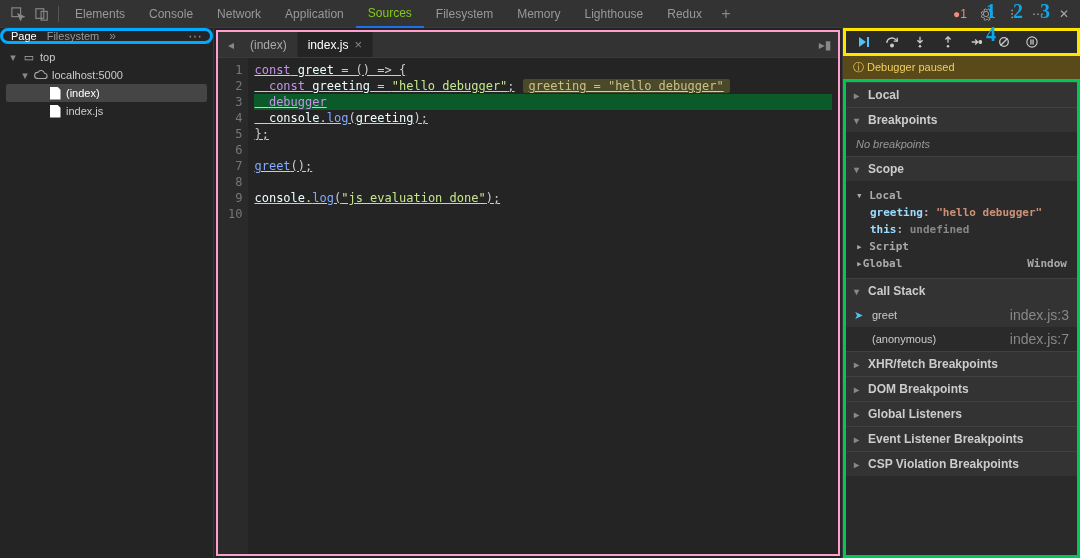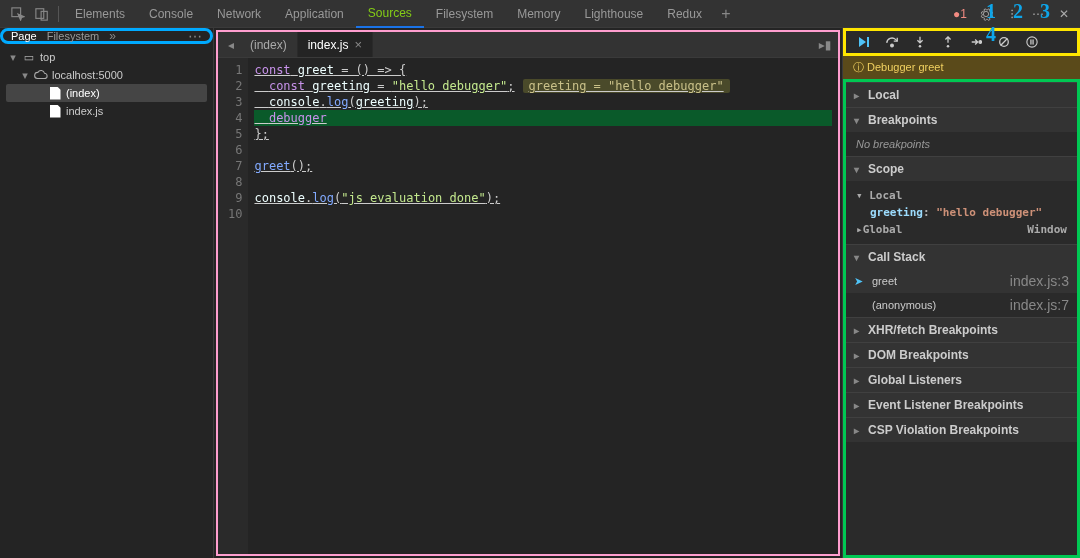--- a/index.html
+++ b/index.html
@@ -241,22 +241,22 @@
           <div>5</div>
           <div>6</div>
           <div>7</div>
           <div>8</div>
           <div>9</div>
           <div>10</div>
         </div>
       <div class="code" id="code">
           <div class="line"><span class="tok-kw">const</span><span class="tok-pl"> </span><span class="tok-ident">greet</span><span class="tok-pl"> = () =&gt; {</span></div>
           <div class="line"><span class="tok-pl">  </span><span class="tok-kw">const</span><span class="tok-pl"> </span><span class="tok-ident">greeting</span><span class="tok-pl"> = </span><span class="tok-str">"hello debugger"</span><span class="tok-pl">;</span><span class="inline-preview">greeting = "hello debugger"</span></div>
+          <div class="line hl-debug"><span class="tok-pl">  </span><span class="tok-kw">debugger</span></div>
           <div class="line"><span class="tok-pl">  </span><span class="tok-ident">console</span><span class="tok-pl">.</span><span class="tok-fn">log</span><span class="tok-pl">(</span><span class="tok-ident">greeting</span><span class="tok-pl">);</span></div>
-          <div class="line hl-debug"><span class="tok-pl">  </span><span class="tok-kw">debugger</span></div>
           <div class="line"><span class="tok-pl">};</span></div>
           <div class="line"><span class="tok-pl"></span></div>
           <div class="line"><span class="tok-fn">greet</span><span class="tok-pl">();</span></div>
           <div class="line"><span class="tok-pl"></span></div>
           <div class="line"><span class="tok-ident">console</span><span class="tok-pl">.</span><span class="tok-fn">log</span><span class="tok-pl">(</span><span class="tok-str">"js evaluation done"</span><span class="tok-pl">);</span></div>
           <div class="line"><span class="tok-pl"></span></div>
         </div>
     </div>
   </div>
 
@@ -300,21 +300,21 @@
           </svg>
         </span>
       <span class="dico">
           <svg viewBox="0 0 14 14" width="12" height="12" fill="currentColor">
             <circle cx="7" cy="7" r="6" fill="none" stroke="currentColor" stroke-width="1.3"></circle>
             <rect x="5" y="4" width="1.5" height="6"></rect>
             <rect x="7.5" y="4" width="1.5" height="6"></rect>
           </svg>
         </span>
     </div>
-    <div class="dbg-status">ⓘ <span>Debugger greet</span></div>
+    <div class="dbg-status">ⓘ <span>Debugger paused</span></div>
 
     <div class="dbg-panels">
       <div class="panel-head">
           <span class="caret">▸</span>
           <span>Local</span>
         </div>
 
       <div class="panel-head">
           <span class="caret">▾</span>
           <span>Breakpoints</span>
@@ -322,21 +322,23 @@
       <div class="panel-body center-text">No breakpoints</div>
 
       <div class="panel-head">
           <span class="caret">▾</span>
           <span>Scope</span>
         </div>
       <div class="panel-body">
         <div class="scope-row">▾ <span>Local</span></div>
         <div id="scope-vars">
             <div class="scope-row sub"><span class="scope-key">greeting</span>: <span class="scope-str">"hello debugger"</span></div>
-          </div>
+            <div class="scope-row sub"><span class="scope-key">this</span>: <span class="scope-und">undefined</span></div>
+          </div>
+        <div class="scope-row">▸ <span>Script</span></div>
         <div class="scope-row" style="display:flex">▸ <span>Global</span><span style="margin-left:auto">Window</span></div>
       </div>
 
       <div class="panel-head">
           <span class="caret">▾</span>
           <span>Call Stack</span>
         </div>
       <div id="callstack-body">
           <div class="callstack-row current">
             <span class="cs-ico">➤</span>

